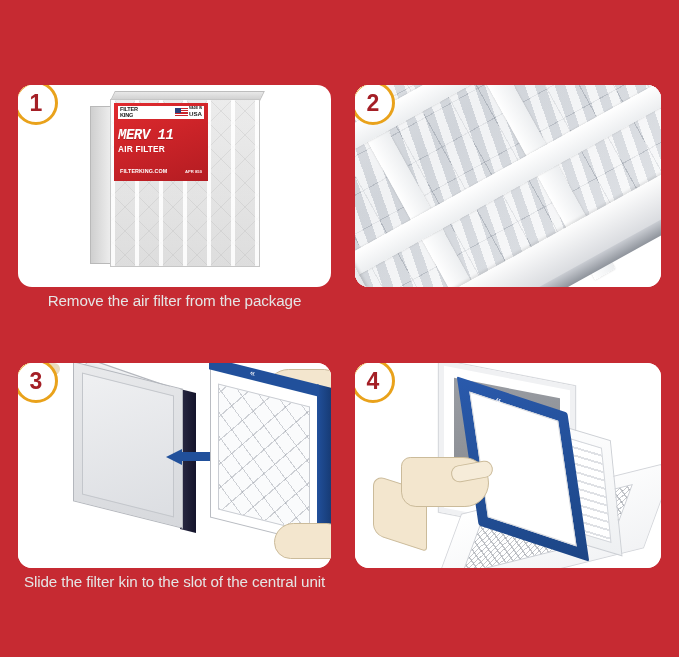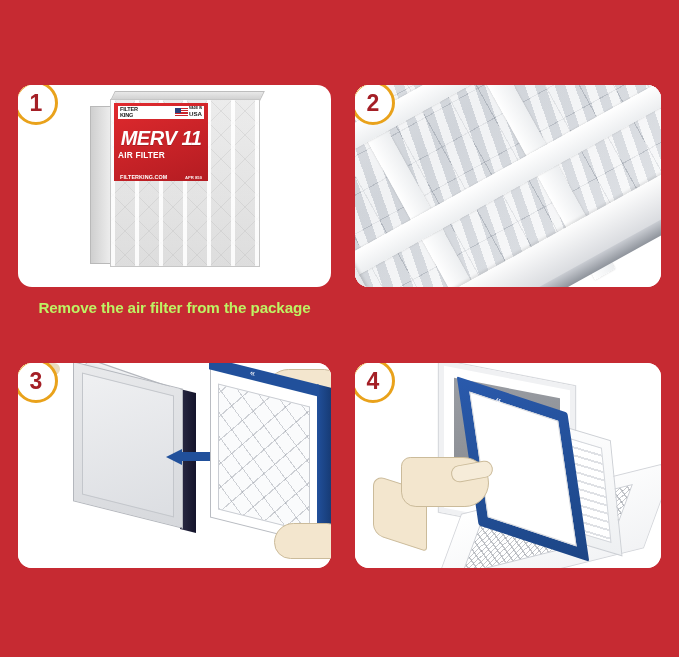--- a/index.html
+++ b/index.html
@@ -69,24 +69,24 @@
     align-items: center;
     justify-content: center;
     color: #A41F26;
     font-size: 23px;
     font-weight: bold;
     z-index: 20;
     line-height: 1;
   }
 
   .caption {
-    margin-top: 11px;
-    color: #bef264;
+    margin-top: 4px;
+    color: #e5e5e5;
     font-size: 15.2px;
-    font-weight: bold;
+    font-weight: normal;
     text-align: center;
     line-height: 1.33;
     letter-spacing: -0.1px;
   }
 
   .art {
     position: absolute;
     inset: 0;
   }
 
@@ -175,28 +175,28 @@
   }
   .s1-madein {
     font-size: 3.1px;
     color: #222;
     line-height: 1.1;
     text-align: center;
     font-weight: bold;
   }
   .s1-madein b { display: block; font-size: 6.2px; }
   .s1-merv {
-    font-size: 20px;
+    font-size: 14px;
     font-weight: bold;
     font-style: italic;
     letter-spacing: -0.5px;
     margin-top: 9px;
-    text-align: center;
     line-height: 1;
     text-shadow: 0 1px 0 rgba(0,0,0,.2);
+    font-family: Liberation Mono, monospace;
   }
   .s1-sub {
     font-size: 8.3px;
     font-weight: bold;
     text-align: left;
     margin-top: 2px;
     padding-right: 5px;
     letter-spacing: .2px;
   }
   .s1-footrow {
@@ -583,20 +583,21 @@
             <div class="s3-f-blueright"></div>
             <div class="s3-f-bluetop"></div>
             <div class="s3-f-arrows">«</div>
           </div>
 
           <div class="hand s3-hand-bot"></div>
           <div class="s3-hand-bot2"></div>
         </div>
       </div>
     </div>
+    <div class="caption">Slide the filter kin to the slot of the central unit</div>
   </div>
 
   <div class="step" id="step-4">
     <div class="card">
       <div class="badge">4</div>
 
       <div class="art">
         <div class="s4">
           <div class="s4-ceiling">
             <div class="s4-hole"></div>

